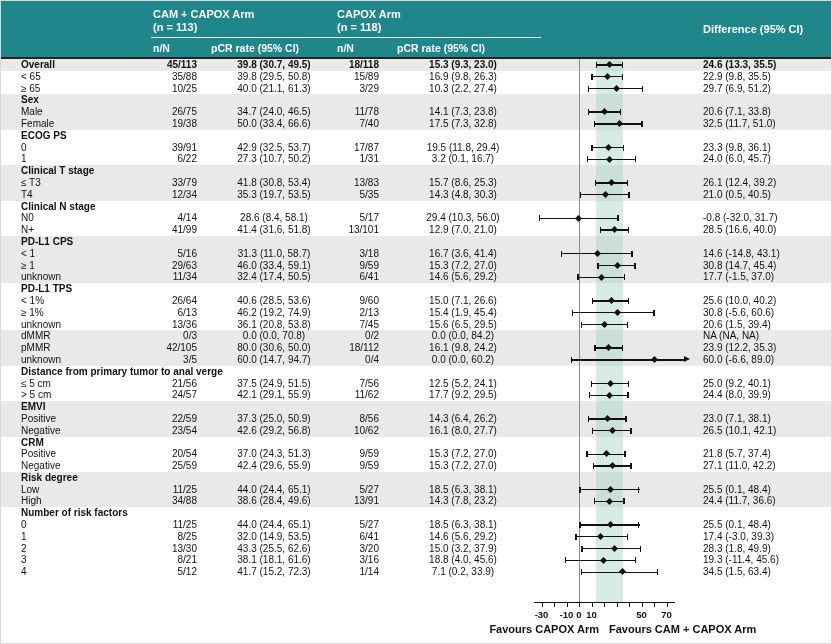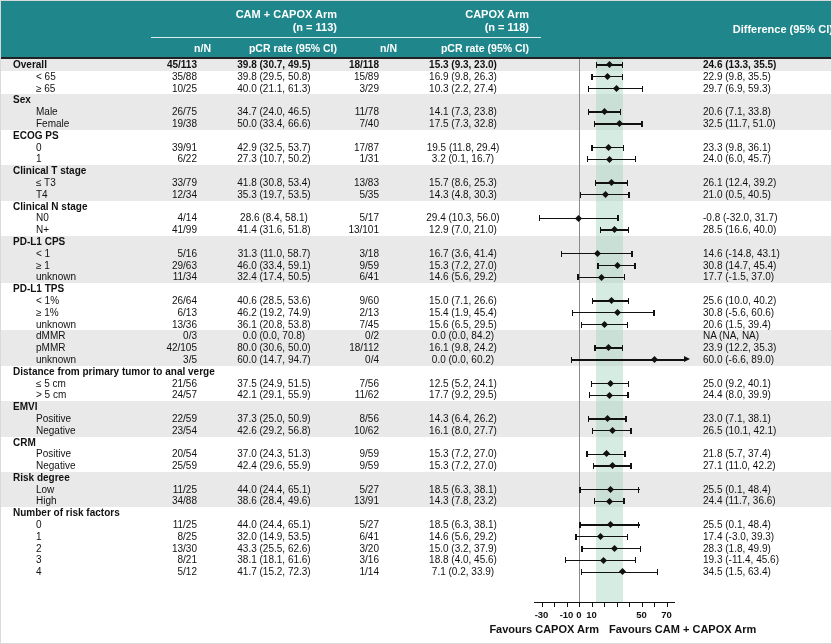--- a/index.html
+++ b/index.html
@@ -6,41 +6,41 @@
   .sheet{
     position:relative;width:832px;height:644px;background:#fff;
     font-family:"Liberation Sans",sans-serif;color:#111;overflow:hidden;
     border:1px solid #d9d9d9;box-sizing:border-box;
   }
   
   .hdr{
     position:absolute;left:0;top:0;width:832px;height:58px;
     background:#1f878b;color:#fff;border-bottom:2px solid #222;box-sizing:border-box;
   }
-  .hdr .cell{position:absolute;text-align:right;font-weight:bold;}
+  .hdr .cell{position:absolute;text-align:left;font-weight:bold;}
   .arm-title{font-size:11px;line-height:13px;top:7px;}
   .arm1{left:152px;width:184px;}
   .arm2{left:336px;width:192px;}
   .arm-underline{position:absolute;left:150px;top:36px;width:390px;height:1px;background:rgba(255,255,255,.85);}
   .sub{font-size:10.5px;top:41px;}
   .sub.nn1{left:152px;width:58px;}
   .sub.p1{left:210px;width:126px;}
   .sub.nn2{left:336px;width:60px;}
   .sub.p2{left:396px;width:132px;}
   .diff-title{left:688px;width:144px;top:22px;text-align:left;padding-left:14px;box-sizing:border-box;font-size:11px;}
   
   .rows{position:absolute;left:0;top:58px;width:832px;}
   .row{
     display:grid;grid-template-columns:152px 58px 126px 60px 132px 160px 144px;
     height:11.8px;line-height:11.8px;font-size:10px;white-space:nowrap;
   }
   .row.shaded{background:#e9e9e9;}
   .c{overflow:visible;}
-  .c.lab{padding-left:12px;}
-  .c.lab.indent{padding-left:35px;}
+  .c.lab{padding-left:20px;}
+  .c.lab.indent{padding-left:20px;}
   .c.lab.b, .row.boldrow .c{font-weight:bold;}
   .c.nn{text-align:right;padding-right:14px;}
   .c.nn2x{text-align:right;padding-right:18px;}
   .c.pcr{text-align:center;}
   .c.diff{text-align:left;padding-left:14px;}
   .c.plot{position:relative;}
   
   .ci{position:absolute;inset:0;z-index:5;}
   .ci .ln{position:absolute;top:5.3px;height:1.3px;background:#111;}
   .ci .cap{position:absolute;top:3px;width:1.4px;height:6px;background:#111;}
@@ -119,21 +119,21 @@
         <div class="c nn nn2x">3/29</div>
         <div class="c pcr">10.3 (2.2, 27.4)</div>
         <div class="c plot">
           <div class="ci">
             <div class="ln" style="left: 58.625px; width: 55.375px;"></div>
             <div class="cap" style="left: 58.625px;"></div>
             <div class="cap" style="left: 112.6px;"></div>
             <div class="mk" style="left: 84.625px;"></div>
           </div>
         </div>
-        <div class="c diff">29.7 (6.9, 59.3)</div>
+        <div class="c diff">29.7 (6.9, 51.2)</div>
       </div>
       <div class="row shaded">
         <div class="c lab b">Sex</div>
         <div class="c "></div>
         <div class="c "></div>
         <div class="c "></div>
         <div class="c "></div>
         <div class="c plot"></div>
         <div class="c "></div>
       </div>

